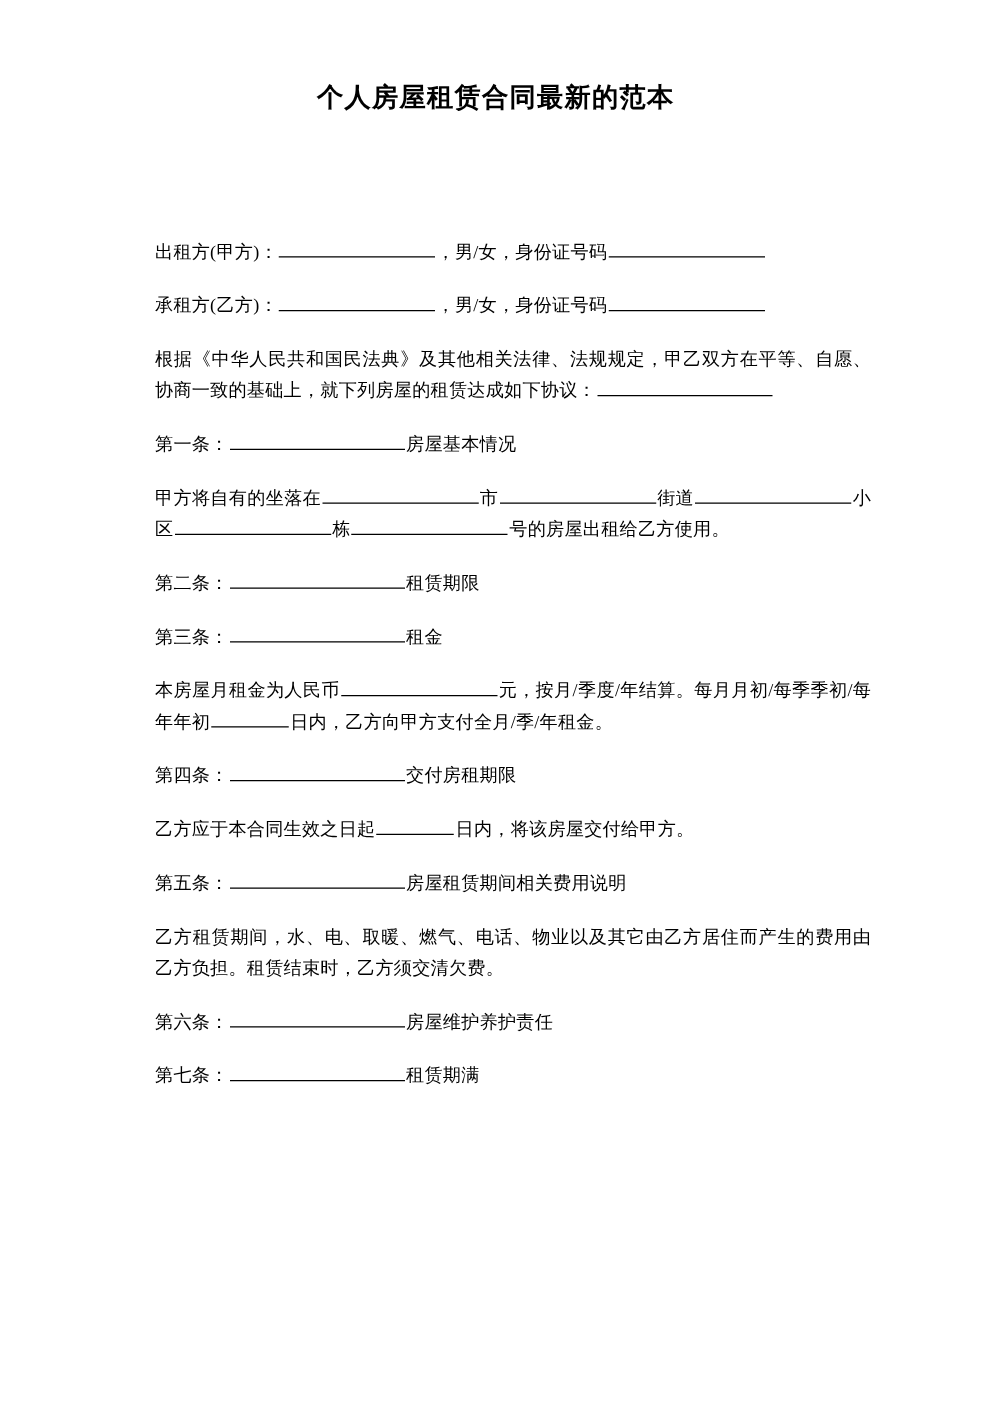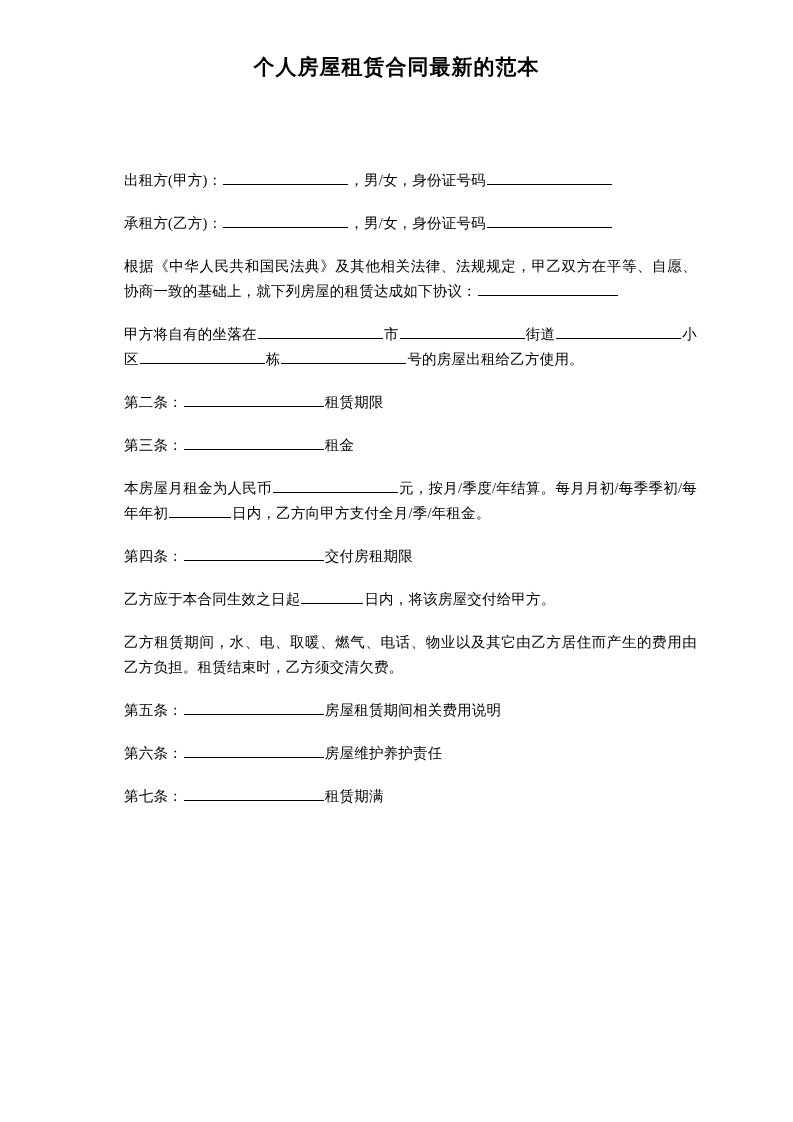--- a/index.html
+++ b/index.html
@@ -21,21 +21,21 @@
     box-sizing: border-box;
     padding: 0 96px;
     position: relative;
   }
   .doc-title {
     text-align: center;
     font-family: "Liberation Sans", "DejaVu Sans", sans-serif;
     font-weight: bold;
     font-size: 21px;
     letter-spacing: 1px;
-    margin: 1px;
+    margin: 12px;
     padding-top: 52px;
   }
   .body-block {
     padding-top: 86px;
     margin-left: 28px;
   }
   p.para {
     font-size: 14.5px;
     line-height: 25px;
     margin: 0 0 18px 0;
@@ -55,24 +55,25 @@
 </style>
 </head>
 <body>
 
 <div class="page">
   <h1 class="doc-title">个人房屋租赁合同最新的范本</h1>
   <div class="body-block">
       <p class="para"><span>出租方(甲方)：</span><span class="blank b-xl"></span><span>，男/女，身份证号码</span><span class="blank b-xl"></span></p>
       <p class="para"><span>承租方(乙方)：</span><span class="blank b-xl"></span><span>，男/女，身份证号码</span><span class="blank b-xl"></span></p>
       <p class="para"><span>根据《中华人民共和国民法典》及其他相关法律、法规规定，甲乙双方在平等、自愿、协商一致的基础上，就下列房屋的租赁达成如下协议：</span><span class="blank b-xxl"></span></p>
+      <p class="para"><span>第一条：</span><span class="blank b-xxl"></span><span>房屋基本情况</span></p>
       <p class="para"><span>甲方将自有的坐落在</span><span class="blank b-xl"></span><span>市</span><span class="blank b-xl"></span><span>街道</span><span class="blank b-xl"></span><span>小区</span><span class="blank b-xl"></span><span>栋</span><span class="blank b-xl"></span><span>号的房屋出租给乙方使用。</span></p>
       <p class="para"><span>第二条：</span><span class="blank b-xxl"></span><span>租赁期限</span></p>
       <p class="para"><span>第三条：</span><span class="blank b-xxl"></span><span>租金</span></p>
       <p class="para"><span>本房屋月租金为人民币</span><span class="blank b-xl"></span><span>元，按月/季度/年结算。每月月初/每季季初/每年年初</span><span class="blank b-sm"></span><span>日内，乙方向甲方支付全月/季/年租金。</span></p>
       <p class="para"><span>第四条：</span><span class="blank b-xxl"></span><span>交付房租期限</span></p>
       <p class="para"><span>乙方应于本合同生效之日起</span><span class="blank b-sm"></span><span>日内，将该房屋交付给甲方。</span></p>
+      <p class="para"><span>第五条：</span><span class="blank b-xxl"></span><span>房屋租赁期间相关费用说明</span></p>
       <p class="para"><span>乙方租赁期间，水、电、取暖、燃气、电话、物业以及其它由乙方居住而产生的费用由乙方负担。租赁结束时，乙方须交清欠费。</span></p>
-      <p class="para"><span>第五条：</span><span class="blank b-xxl"></span><span>房屋租赁期间相关费用说明</span></p>
       <p class="para"><span>第六条：</span><span class="blank b-xxl"></span><span>房屋维护养护责任</span></p>
       <p class="para"><span>第七条：</span><span class="blank b-xxl"></span><span>租赁期满</span></p>
     </div>
 </div>
 
 </body></html>

